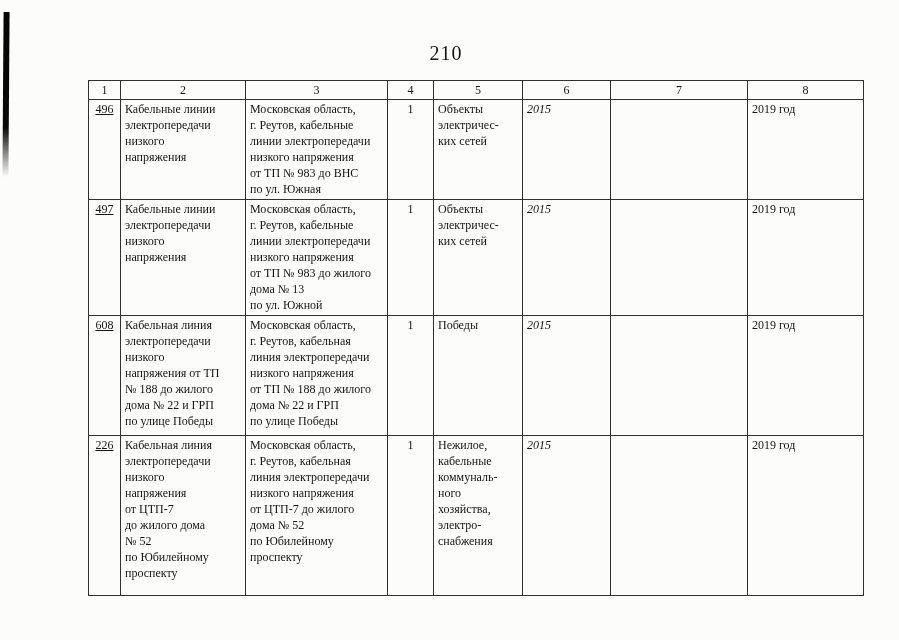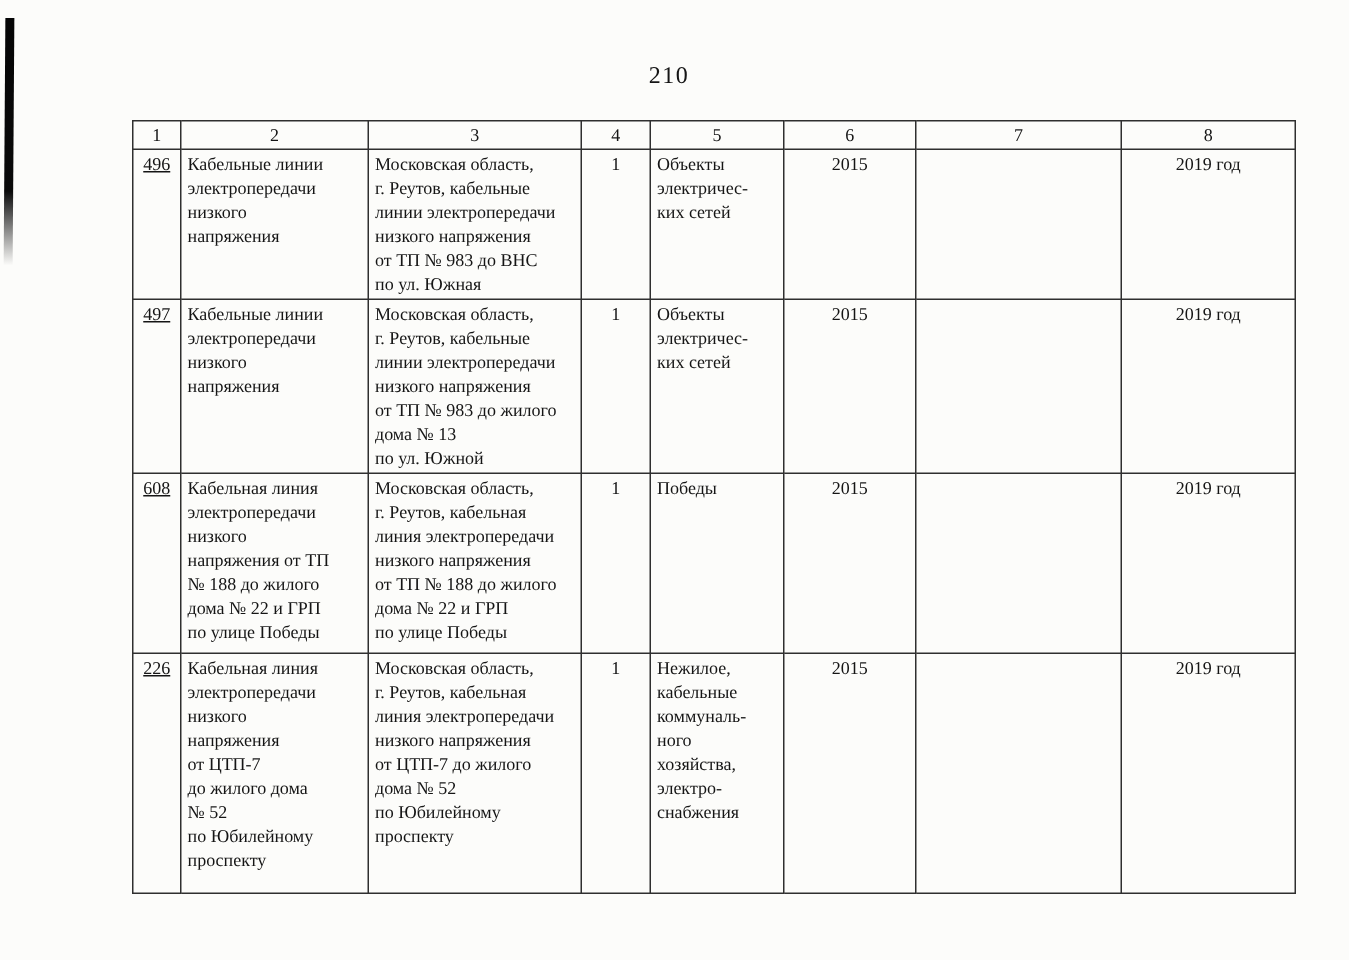--- a/index.html
+++ b/index.html
@@ -26,21 +26,21 @@
     background: linear-gradient(to bottom, #050505 0%, #0a0a0a 70%, rgba(20,20,20,0) 100%);
     transform: rotate(0.4deg);
   }
 
   .page-number {
     position: absolute;
     left: 386px;
     top: 42px;
     width: 120px;
     text-align: center;
-    font-size: 16px;
+    font-size: 20px;
     letter-spacing: 1px;
   }
 
   table.doc-table {
     position: absolute;
     left: 88px;
     top: 80px;
     width: 775px;
     border-collapse: collapse;
     table-layout: fixed;
@@ -70,23 +70,23 @@
   table.doc-table tbody tr:nth-child(2) { height: 97px; margin-top: 44px; }
   table.doc-table tbody tr:nth-child(3) { height: 120px; }
   table.doc-table tbody tr:nth-child(4) { height: 160px; }
 
   table.doc-table td {
     white-space: pre-line;
     text-align: left;
   }
   table.doc-table td.col-num { text-align: center; padding-left: 1px; padding-right: 1px; text-decoration: underline; }
   table.doc-table td.col-qty { text-align: center; }
-  table.doc-table td.col-year { text-align: center; }
+  table.doc-table td.col-year { text-align: left; font-style: italic; }
   table.doc-table td.col-col7 { text-align: center; }
-  table.doc-table td.col-completion { text-align: center; }
+  table.doc-table td.col-completion { text-align: left; }
 </style>
 </head>
 <body>
 
 <div class="scan-bar"></div>
 
 <div class="page-number">210</div>
 
 <table class="doc-table">
   <colgroup>

